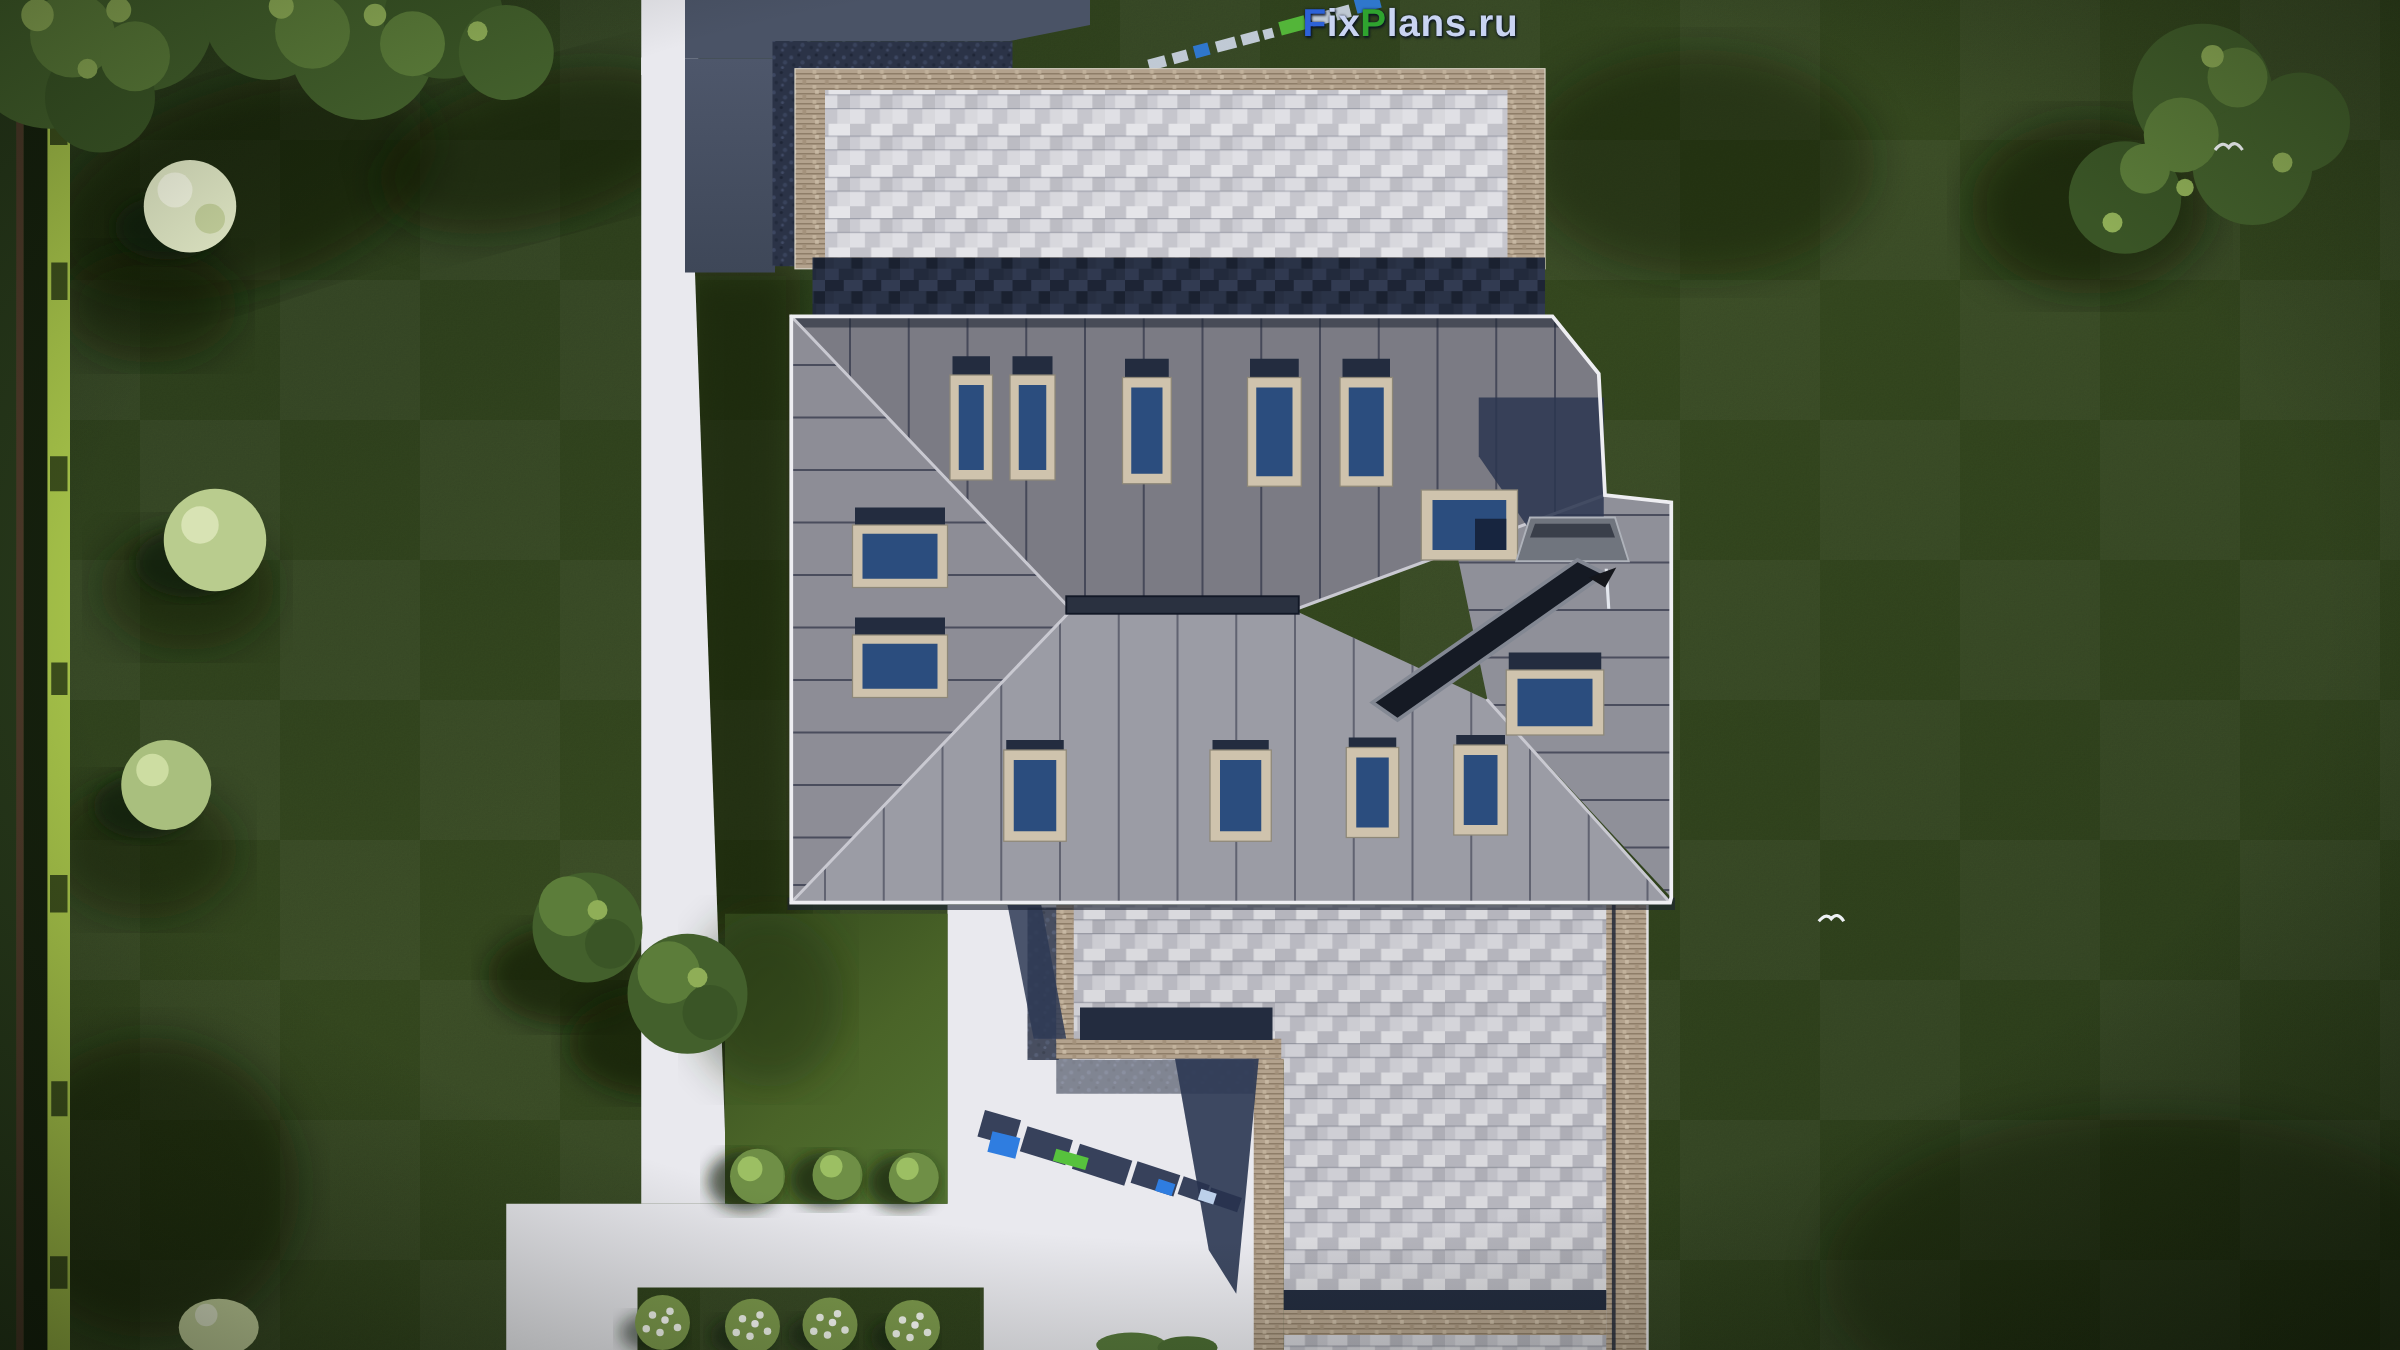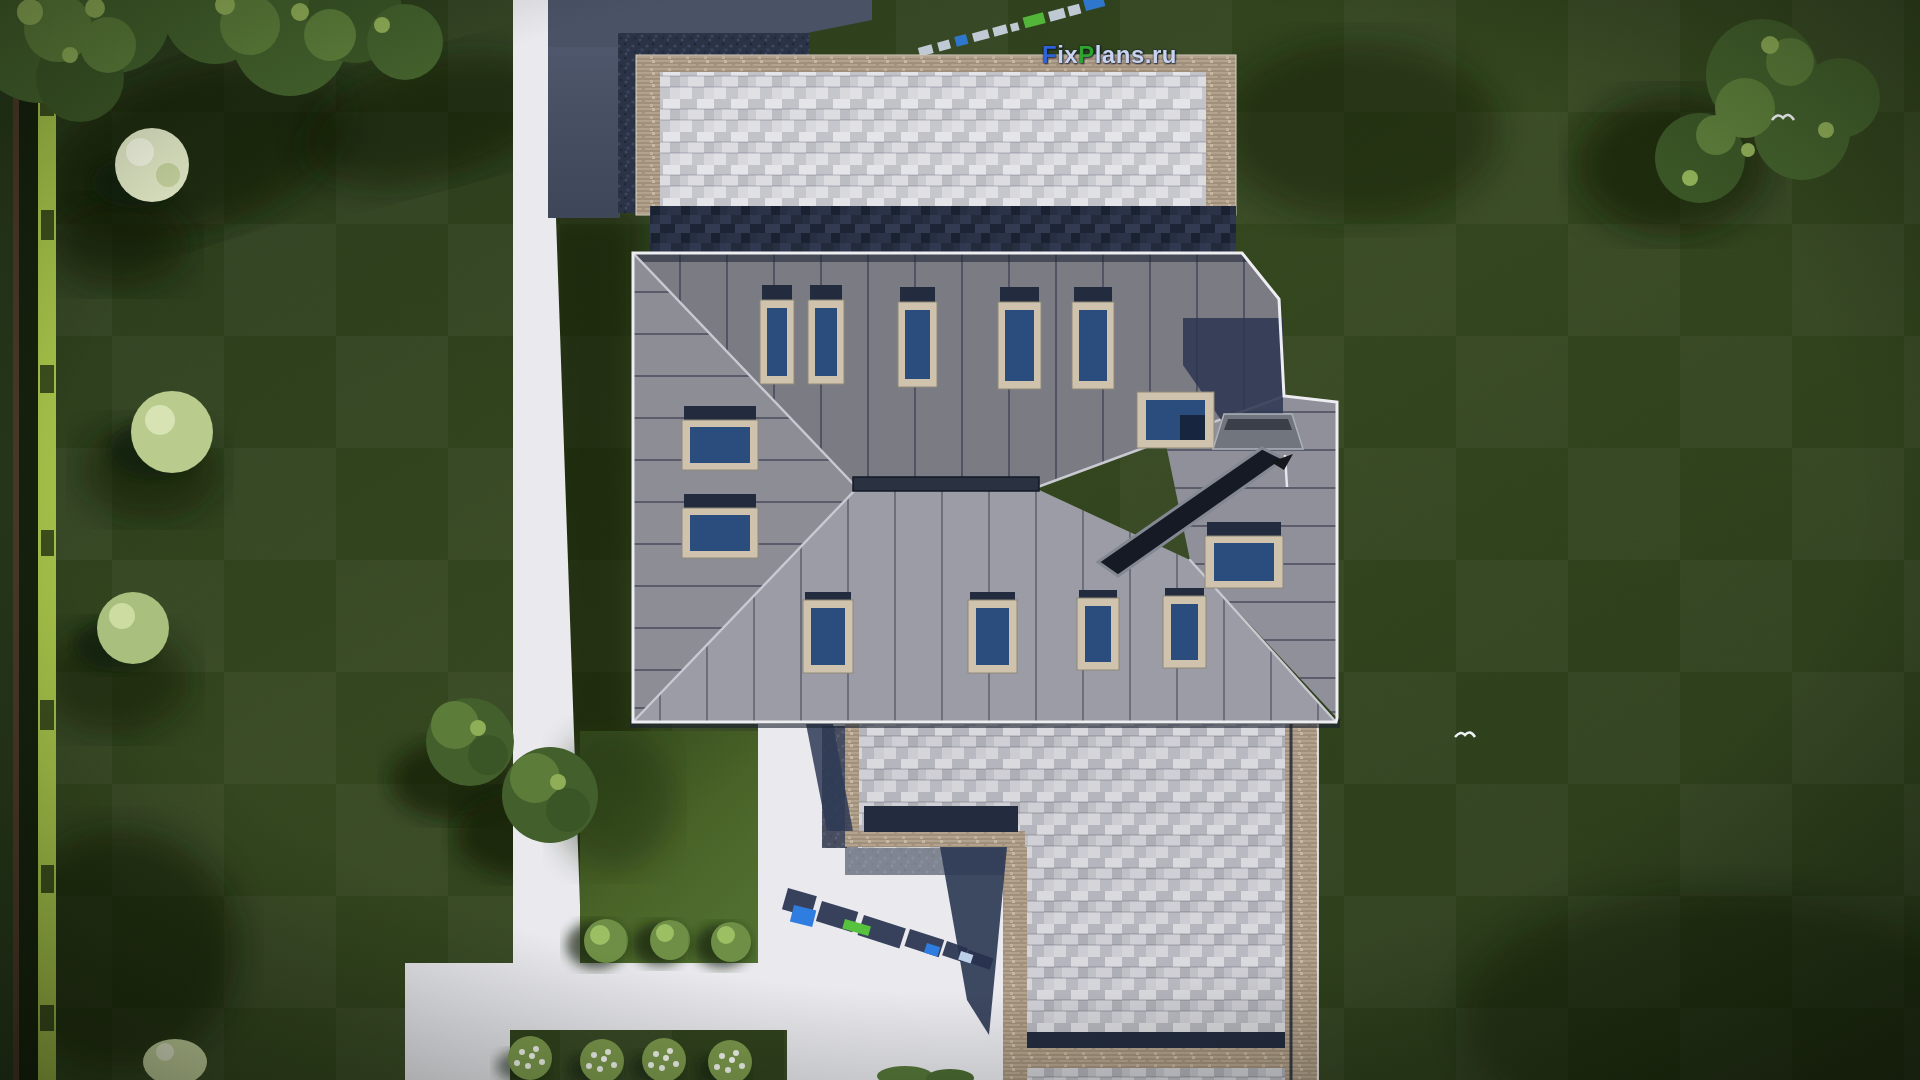--- a/index.html
+++ b/index.html
@@ -1,21 +1,21 @@
 <!DOCTYPE html>
 <html style="--lawn: #33471f; --lawn-dark: #24351562; --lawn-bright: #4a6428; --hedge: #a3bf48; --fence: #4b3828; --path: #e9e9ee; --drive: #4a5366; --navy: #232c3f; --shadow-navy: #2e3a55; --roof-top: #7b7b84; --roof-left: #8d8d96; --roof-bottom: #9b9ca5; --roof-right: #8f9099; --seam: #3a3d4fcc; --hip: #c9c9d1; --eave: #eeeef2; --shingle-a: #d7d7db; --shingle-b: #b9b9c0; --shingle-c: #e7e7eb; --tan: #b3a28d; --tan-dark: #8e7d68; --glass: #2b4d7e; --frame: #cfc3ad; --chimney: #70757e; --skylight: #151a24; --tree-dark: #43602c; --tree-mid: #5c7d3a; --tree-light: #8fae57; --bush-pale: #dde4c2; --flower-green: #7d9a4d; --wm-navy: #27324e; --wm-blue: #2f7de0; --wm-green: #57c23d; --wm-pale: #cfd8e8;"><head>
 <meta charset="utf-8">
 <style>
   html,body{margin:0;padding:0;background:#0c1406;}
   #stage{position:relative;width:1920px;height:1080px;overflow:hidden;
          font-family:"Liberation Sans", sans-serif;}
   #stage svg{position:absolute;left:0;top:0;}
-  #logo{position:absolute;left:1042px;top:1px;font-weight:bold;font-size:24px;
+  #logo{position:absolute;left:1042px;top:1px;font-weight:bold;font-size:31px;
         letter-spacing:.5px;white-space:nowrap;
-        text-shadow:0 0 2px rgba(8,16,36,.9),1px 1px 2px rgba(8,16,36,.8);margin-top:40px;}
+        text-shadow:0 0 2px rgba(8,16,36,.9),1px 1px 2px rgba(8,16,36,.8);}
   .seamV{stroke:var(--seam);stroke-width:1.6;}
   .seamH{stroke:var(--seam);stroke-width:1.5;}
   .hip{stroke:var(--hip);stroke-width:2.4;fill:none;stroke-linecap:round;}
   .frame{fill:var(--frame);stroke:#8e8878;stroke-width:1;}
   .glass{fill:var(--glass);}
   .vent{fill:var(--navy);}
   .wmNavy{fill:var(--wm-navy);opacity:.92;}
 </style>
 </head>
 <body>

